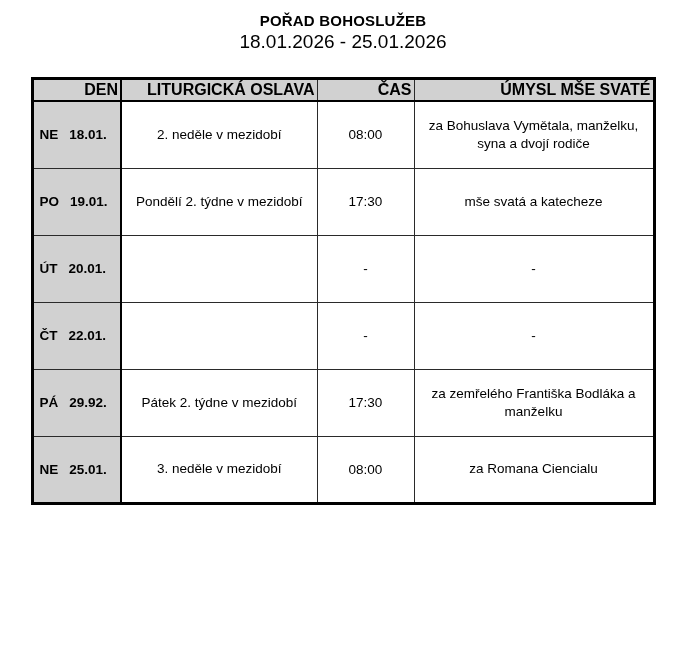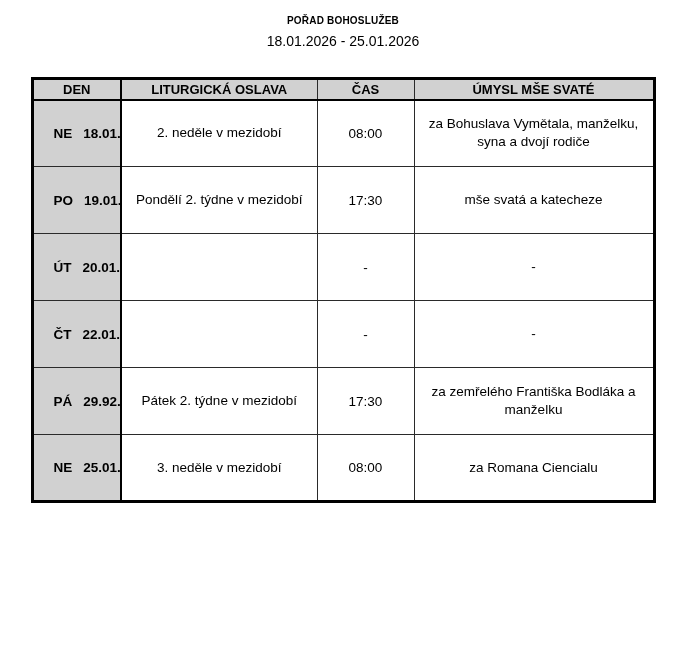--- a/index.html
+++ b/index.html
@@ -16,26 +16,26 @@
     overflow: hidden;
     position: relative;
   }
   .doc-header {
     text-align: center;
     padding-top: 10px;
     line-height: 21px;
   }
   .doc-title,
   .doc-subtitle {
-    font-size: 10px;
+    font-size: 15px;
     font-weight: bold;
     letter-spacing: 0.2px;
   }
   .doc-daterange {
-    font-size: 14px;
+    font-size: 19px;
     font-weight: normal;
   }
   table.schedule {
     border-collapse: collapse;
     table-layout: fixed;
     width: 622px;
     margin: 25px auto 0 auto;
     border: 3px solid #000000;
   }
   col.c-day   { width: 89px; }
@@ -46,30 +46,30 @@
     border: 1px solid #2a2a2a;
     font-size: 13.5px;
     vertical-align: middle;
     overflow: hidden;
   }
   thead tr { height: 21px; }
   tbody tr { height: 67px; }
   th {
     background: var(--header-bg, #d1d1d1);
     font-weight: bold;
-    text-align: center;
+    text-align: right;
     border-bottom: 2px solid #000000;
-    font-size: 13px;
+    font-size: 16px;
     padding: 1px 2px;
   }
   td.day-cell {
     background: var(--day-col-bg, #d1d1d1);
     font-weight: bold;
     border-right: 2px solid #000000;
-    padding-left: 20px;
+    padding-left: 6px;
   }
   th.th-day { border-right: 2px solid #000000; }
   .day-wrap {
     display: flex;
     align-items: center;
     gap: 11px;
     white-space: nowrap;
   }
   td.celebration-cell,
   td.time-cell,

